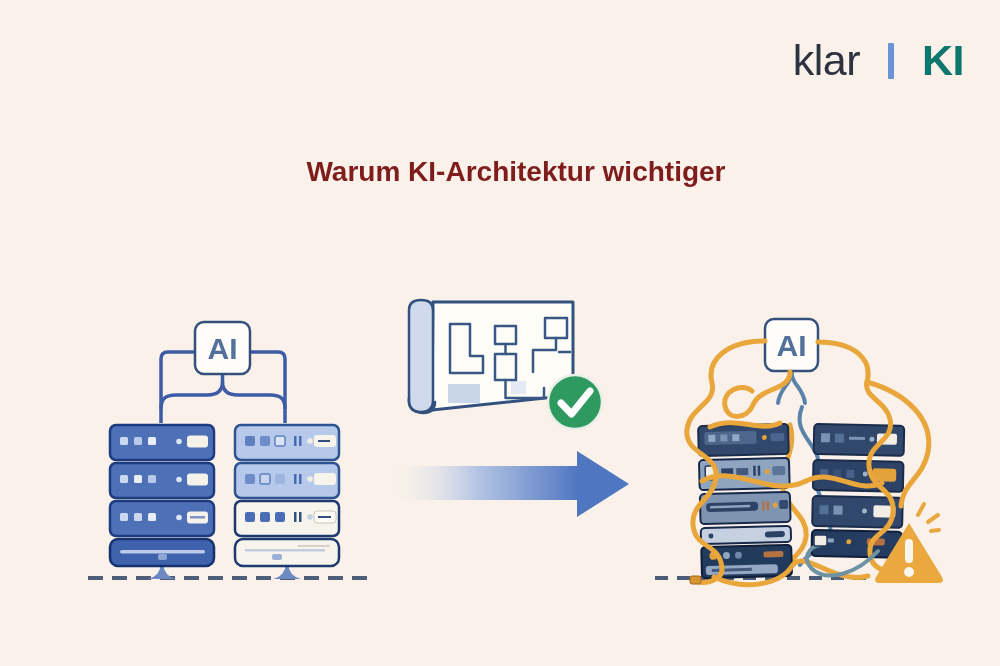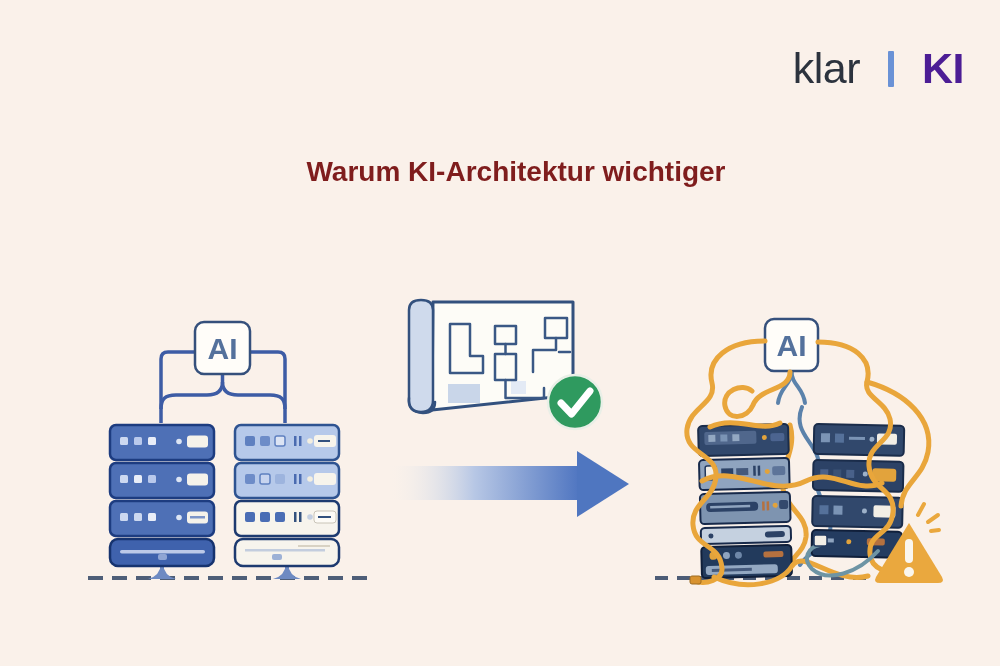--- a/index.html
+++ b/index.html
@@ -1,23 +1,23 @@
 <!DOCTYPE html>
 <html><head>
 <meta charset="utf-8">
 <style>
   html,body{margin:0;padding:0;}
   body{font-family:"Liberation Sans",sans-serif;}
   .canvas{position:relative;width:1000px;height:666px;background:#faf1ea;overflow:hidden;}
 
   
-  .brand{position:absolute;top:44px;right:36px;display:flex;align-items:center;gap:28px;}
+  .brand{position:absolute;top:36px;right:36px;display:flex;align-items:center;gap:28px;}
   .brand-word{font-size:43px;font-weight:500;color:#2c333e;letter-spacing:-0.5px;}
   .brand-bar{width:6px;height:36px;background:#6a92d6;border-radius:1px;}
-  .brand-abbrev{font-size:43px;font-weight:800;color:#4c1d95;letter-spacing:-0.5px;}
+  .brand-abbrev{font-size:43px;font-weight:800;color:#0f766e;letter-spacing:-0.5px;}
 
   
   .title{position:absolute;top:124px;left:0;width:100%;margin:16px;text-align:center;
          font-size:28px;font-weight:700;color:#7f1d1d;line-height:64px;letter-spacing:0px;}
   .title span{display:block;}
 
   .illu{position:absolute;}
 
   
   .du{fill:#4e70b6;stroke:#1d3c80;stroke-width:2.5;}

